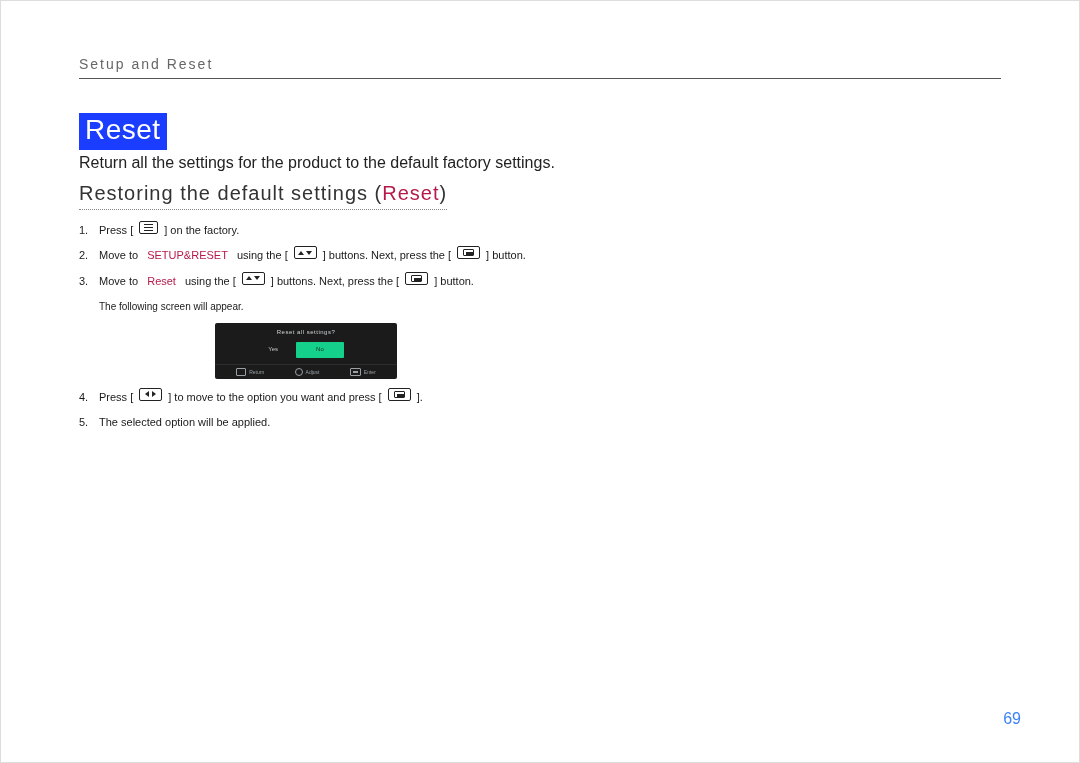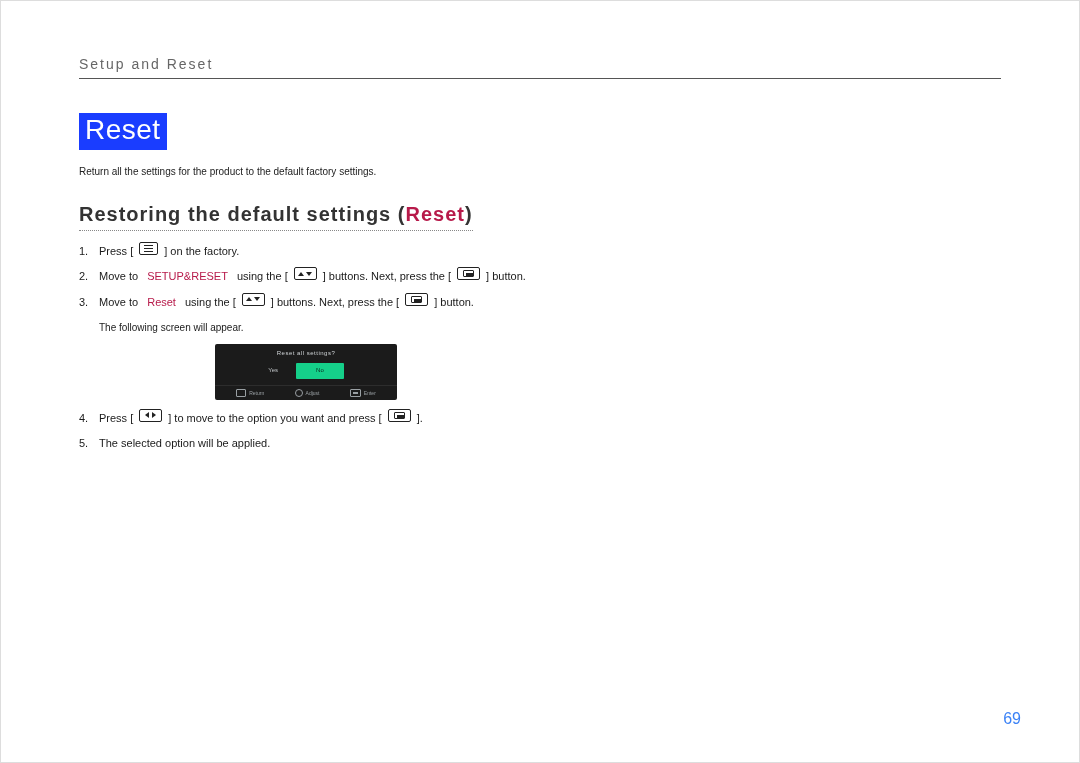--- a/index.html
+++ b/index.html
@@ -39,33 +39,32 @@
     background: #1a3dff;
     color: #fff;
     font-size: 28px;
     font-weight: 400;
     padding: 2px 6px 4px 6px;
     margin-top: 34px;
     line-height: 1.1;
     letter-spacing: 0.5px;
   }
   .intro {
-    font-size: 10px;
-    margin-top: 16px;
+    font-size: 16px;
+    margin-top: 4px;
     color: #222;
   }
   .subhead {
     display: inline-block;
     font-size: 20px;
     letter-spacing: 1px;
     color: #333;
     border-bottom: 1px dotted #888;
     padding-bottom: 4px;
-    margin-top: 26px;
-    font-weight: bold;
+    margin-top: 10px;
   }
   .subhead .accent {
     color: #b71a4a;
   }
   .steps {
     margin-top: 12px;
     font-size: 11px;
     line-height: 1.6;
   }
   .step {

